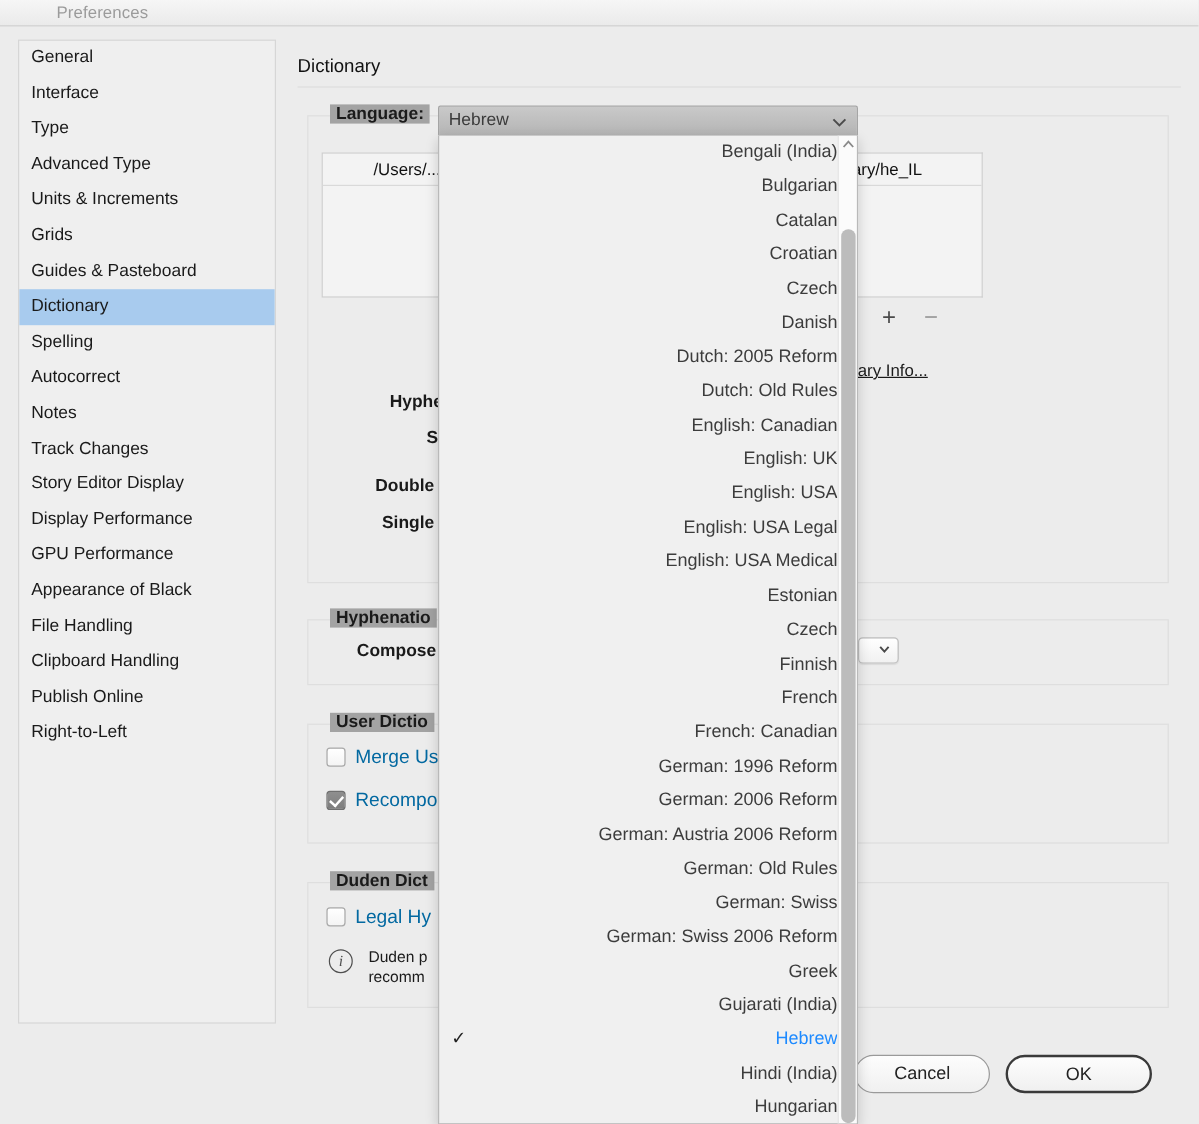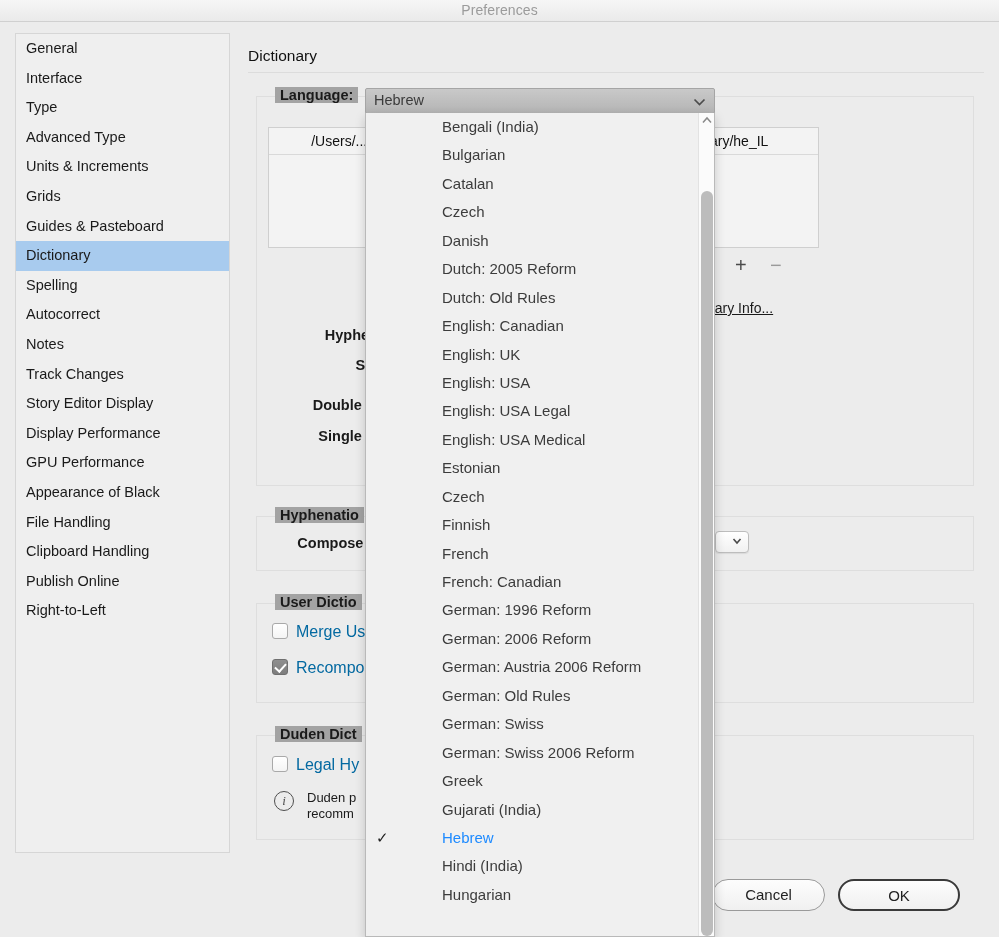--- a/index.html
+++ b/index.html
@@ -24,24 +24,24 @@
   .titlebar {
     position: absolute;
     left: 0; top: 0;
     width: 999px; height: 22px;
     background: linear-gradient(#f6f6f6, #eaeaea);
     border-bottom: 1px solid #d0d0d0;
   }
   .titlebar .title {
     position: absolute;
     left: 0; right: 0; top: 2px;
-    text-align: center;
     font-size: 14px;
     color: #9b9b9b;
     letter-spacing: 0.1px;
+    padding-left: 47px;
   }
 
   
   .sidebar {
     position: absolute;
     left: 15px; top: 33px;
     width: 215px; height: 820px;
     background: #efefef;
     border: 1px solid #d6d6d6;
     overflow: hidden;
@@ -261,20 +261,21 @@
     overflow: hidden;
   }
   .opt {
     height: 28.45px;
     line-height: 28.45px;
     font-size: 15px;
     color: #3c3c3c;
     padding-left: 76px;
     position: relative;
     white-space: nowrap;
+    text-align: right;
   }
   .opt.current {
     color: #1d8aff;
   }
   .opt .tick {
     position: absolute;
     left: 10px; top: 0;
     font-size: 15px;
     color: #222;
   }
@@ -402,20 +403,21 @@
     <svg class="cchev" viewBox="0 0 13 12">
       <polyline points="1.5,3.5 6.5,8.5 11.5,3.5" fill="none" stroke="#4c4c4c" stroke-width="1.7"></polyline>
     </svg>
   </div>
 
   <div class="popup">
     <div class="popup-list" id="optlist">
         <div class="opt"><span>Bengali (India)</span></div>
         <div class="opt"><span>Bulgarian</span></div>
         <div class="opt"><span>Catalan</span></div>
+        <div class="opt"><span>Croatian</span></div>
         <div class="opt"><span>Czech</span></div>
         <div class="opt"><span>Danish</span></div>
         <div class="opt"><span>Dutch: 2005 Reform</span></div>
         <div class="opt"><span>Dutch: Old Rules</span></div>
         <div class="opt"><span>English: Canadian</span></div>
         <div class="opt"><span>English: UK</span></div>
         <div class="opt"><span>English: USA</span></div>
         <div class="opt"><span>English: USA Legal</span></div>
         <div class="opt"><span>English: USA Medical</span></div>
         <div class="opt"><span>Estonian</span></div>

